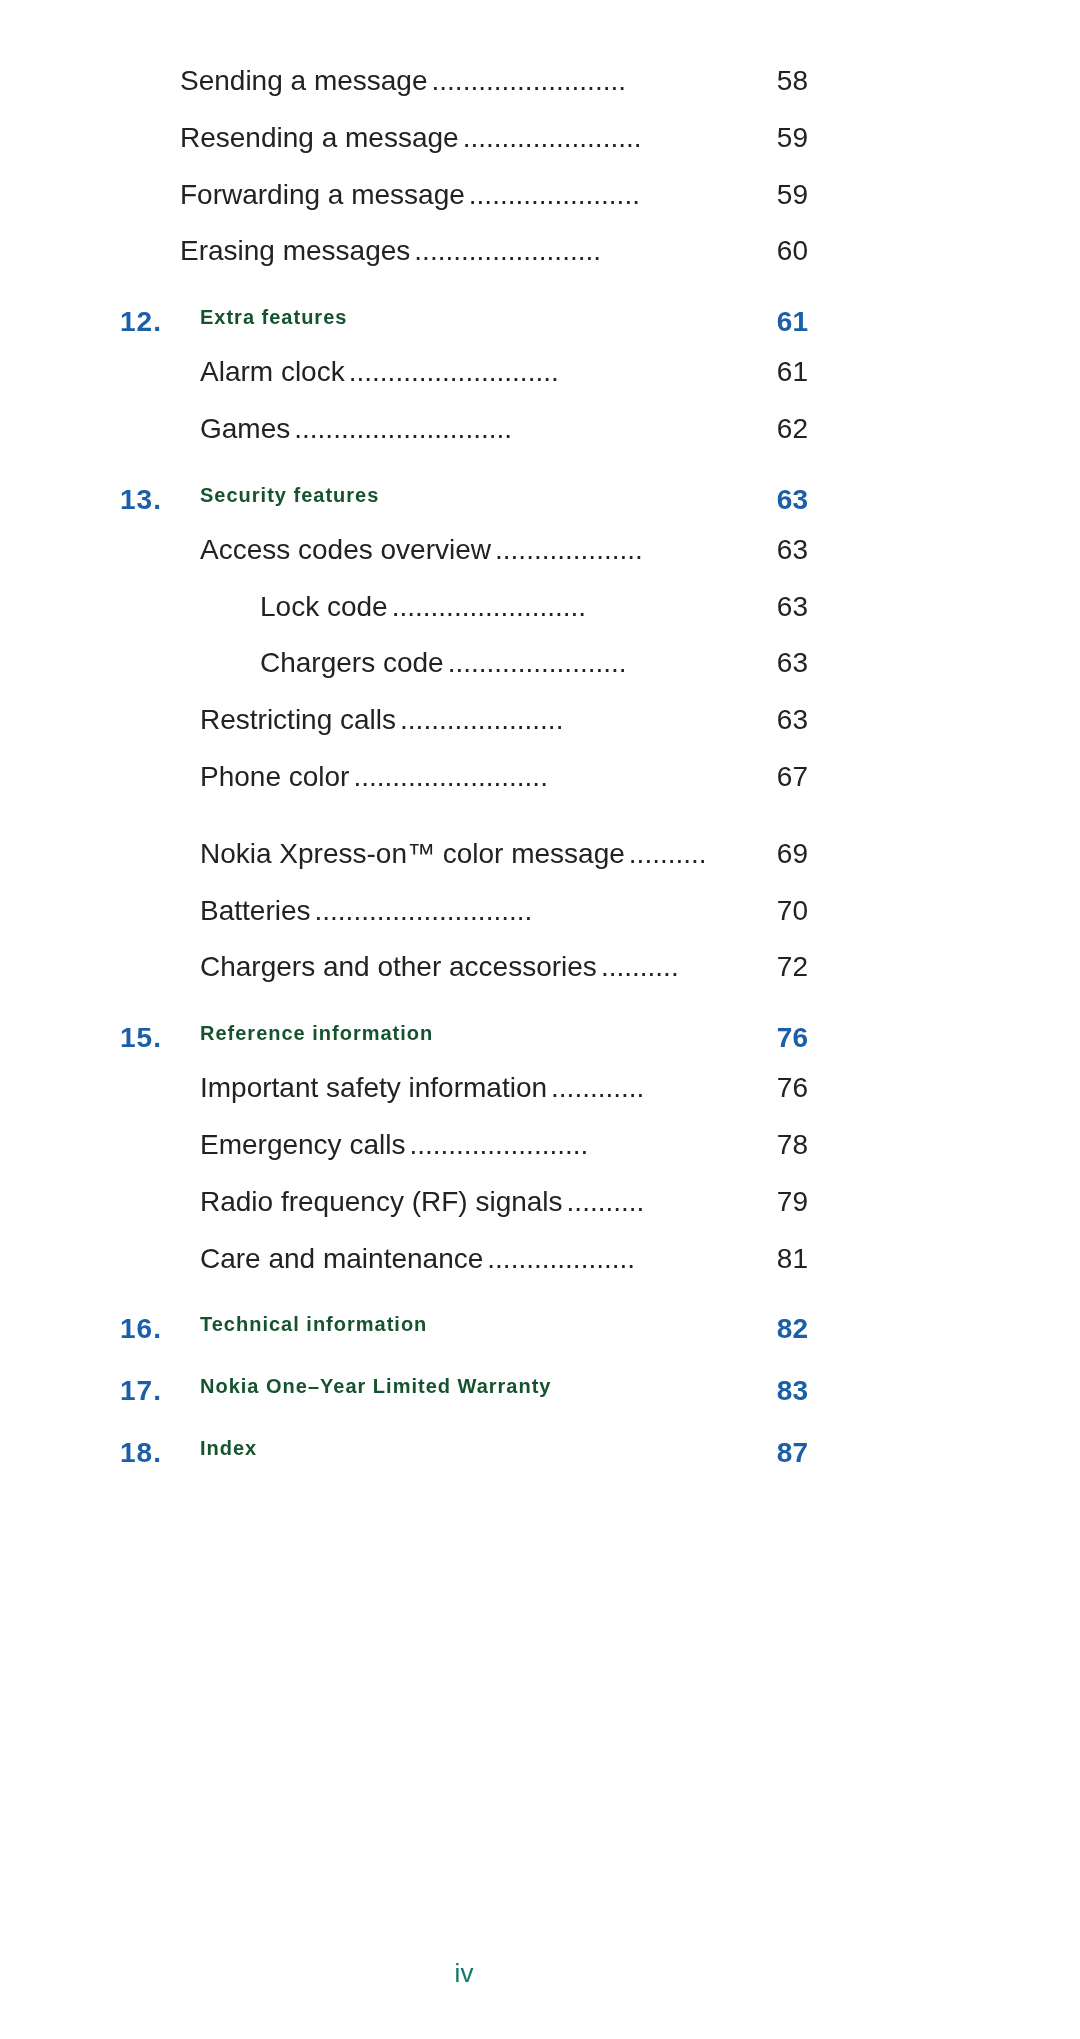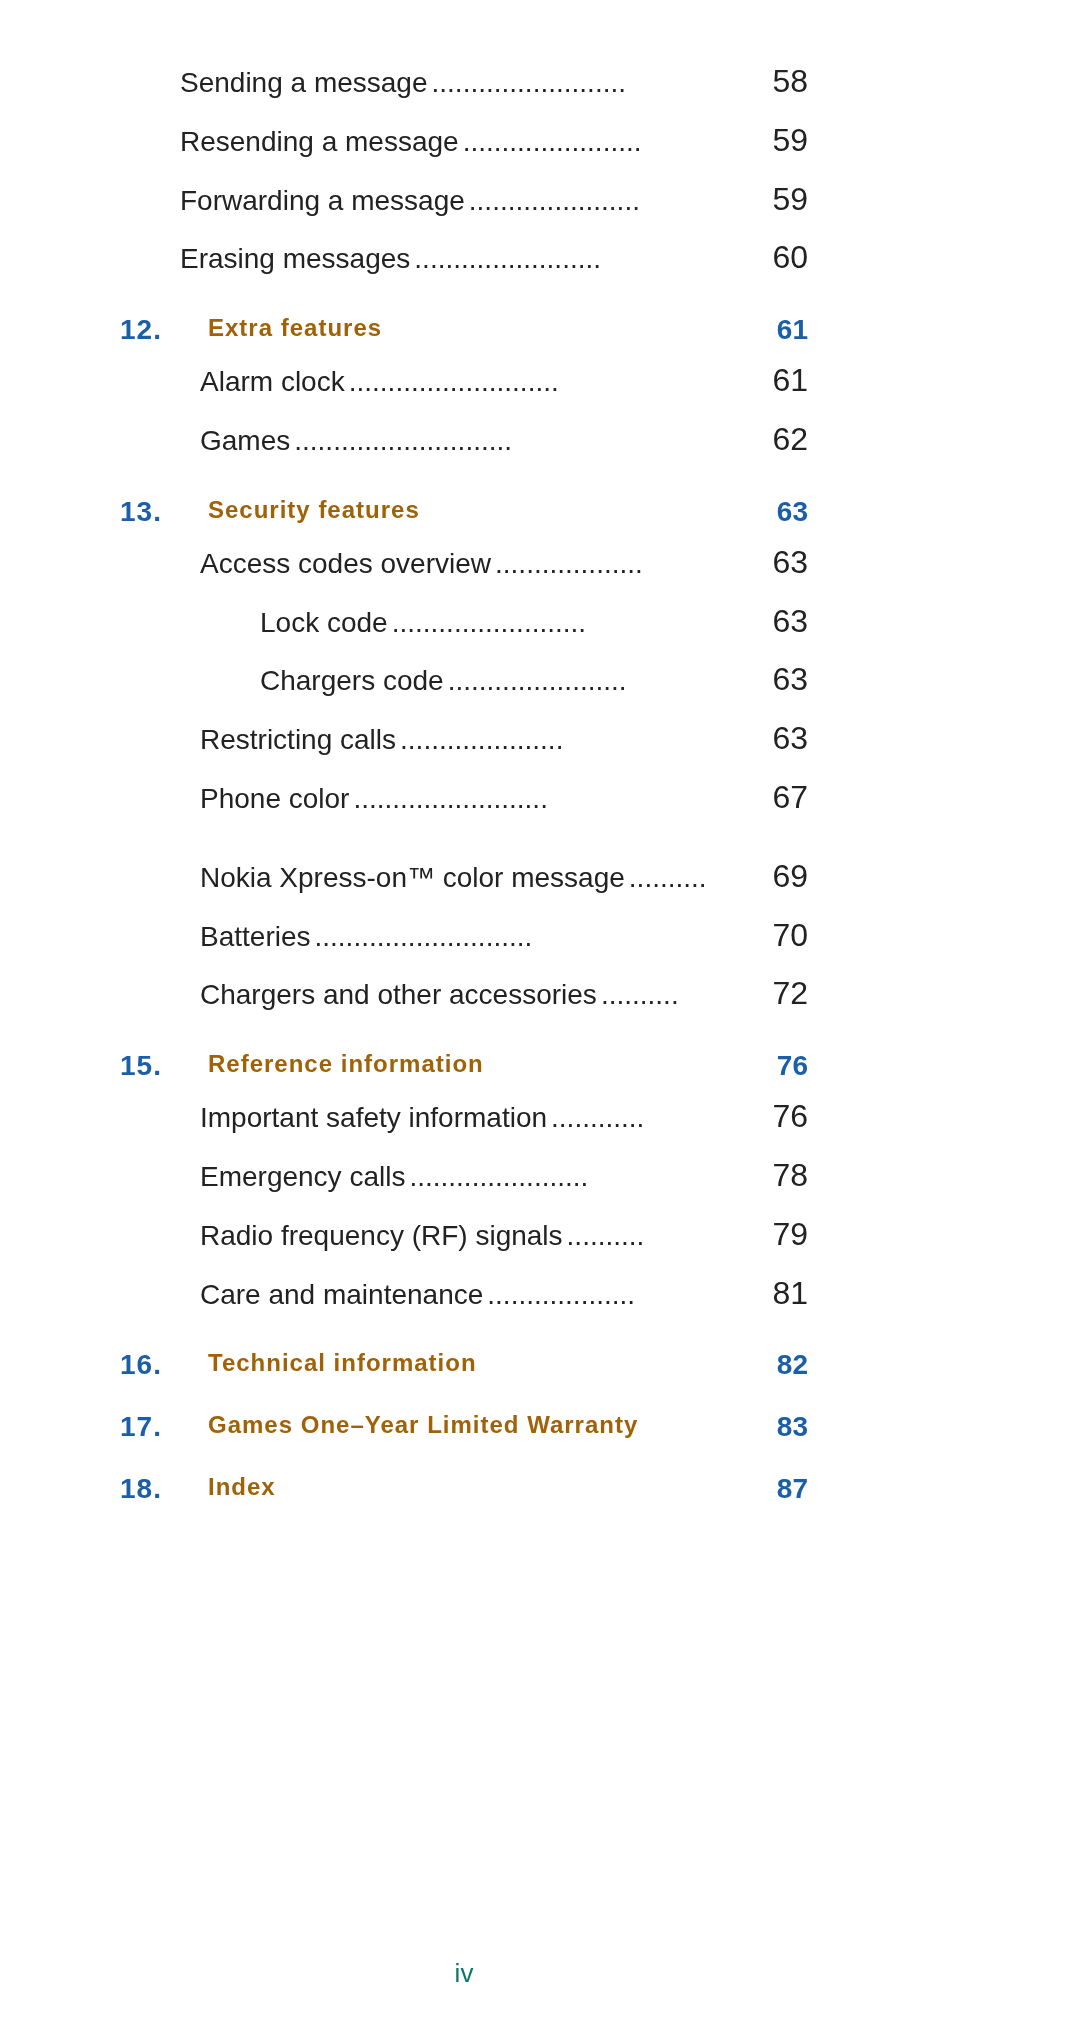--- a/index.html
+++ b/index.html
@@ -43,21 +43,21 @@
     }
 
     .toc-entry-label {
       font-size: 28px;
       color: #222222;
       white-space: nowrap;
       font-family: Arial, sans-serif;
     }
 
     .toc-entry-page {
-      font-size: 32px;
+      font-size: 28px;
       color: #222222;
       white-space: nowrap;
       min-width: 40px;
       text-align: right;
     }
 
     
     .chapter-block {
       margin-top: 30px;
       margin-bottom: 6px;
@@ -72,27 +72,26 @@
     .chapter-num {
       font-size: 28px;
       color: #1a5fa8;
       font-weight: bold;
       min-width: 80px;
       font-family: Arial, sans-serif;
       letter-spacing: 1px;
     }
 
     .chapter-title {
-      font-size: 24px;
-      color: #a16207;
+      font-size: 20px;
+      color: #14532d;
       font-weight: bold;
       flex: 1;
       letter-spacing: 1px;
       font-family: Arial, sans-serif;
-      margin-left: 8px;
     }
 
     .chapter-page {
       font-size: 28px;
       color: #1a5fa8;
       font-weight: bold;
       min-width: 40px;
       text-align: right;
     }
 
@@ -259,21 +258,21 @@
       <div class="chapter-header">
         <span class="chapter-num">16.</span>
         <span class="chapter-title">Technical information</span>
         <span class="chapter-page">82</span>
       </div>
     </div>
 
     <div class="chapter-block">
       <div class="chapter-header">
         <span class="chapter-num">17.</span>
-        <span class="chapter-title">Games One–Year Limited Warranty</span>
+        <span class="chapter-title">Nokia One–Year Limited Warranty</span>
         <span class="chapter-page">83</span>
       </div>
     </div>
 
     <div class="chapter-block">
       <div class="chapter-header">
         <span class="chapter-num">18.</span>
         <span class="chapter-title">Index</span>
         <span class="chapter-page">87</span>
       </div>

